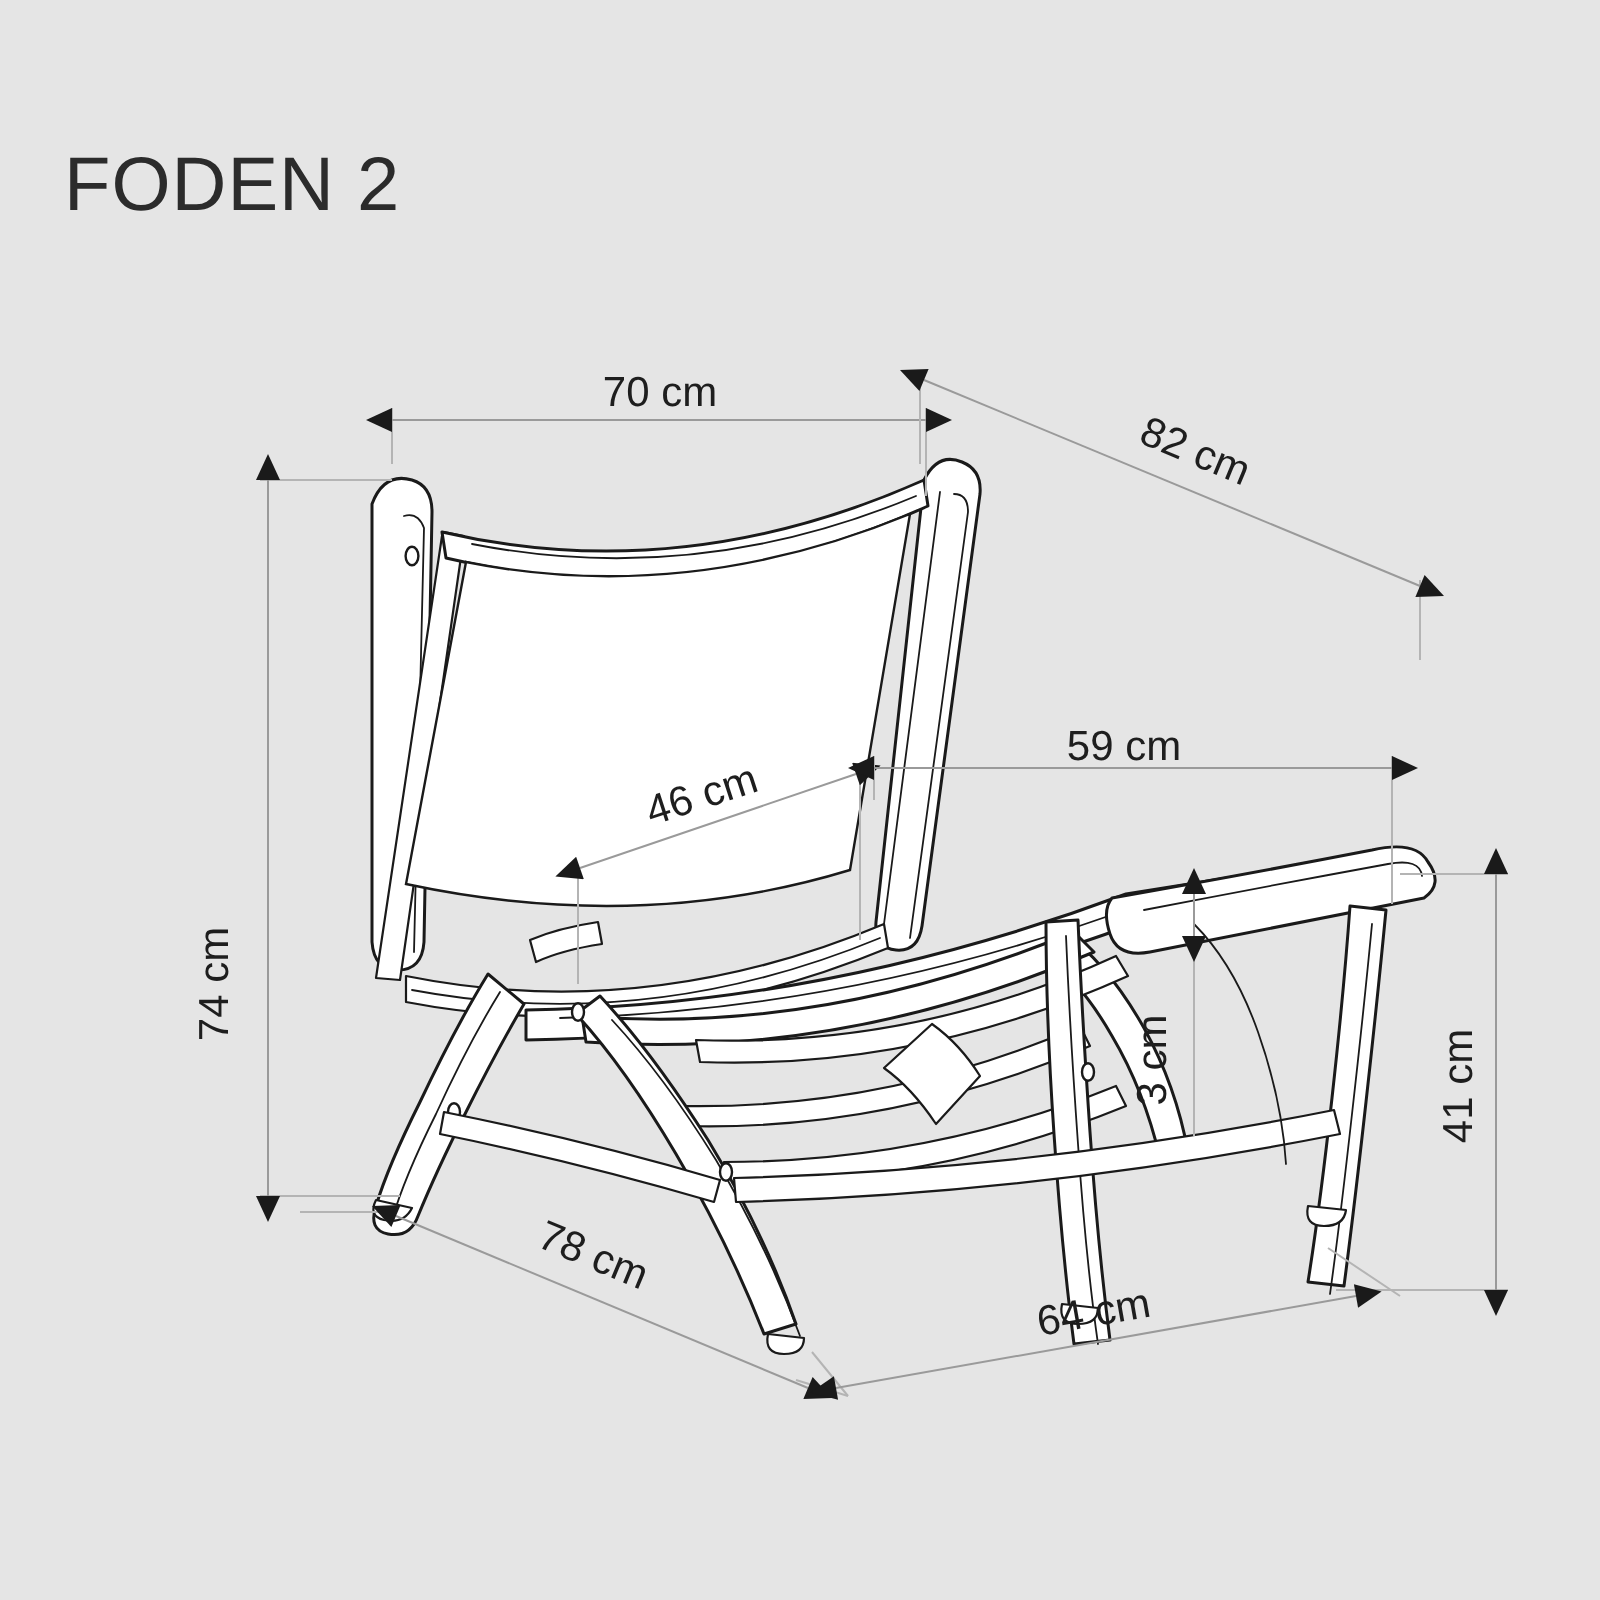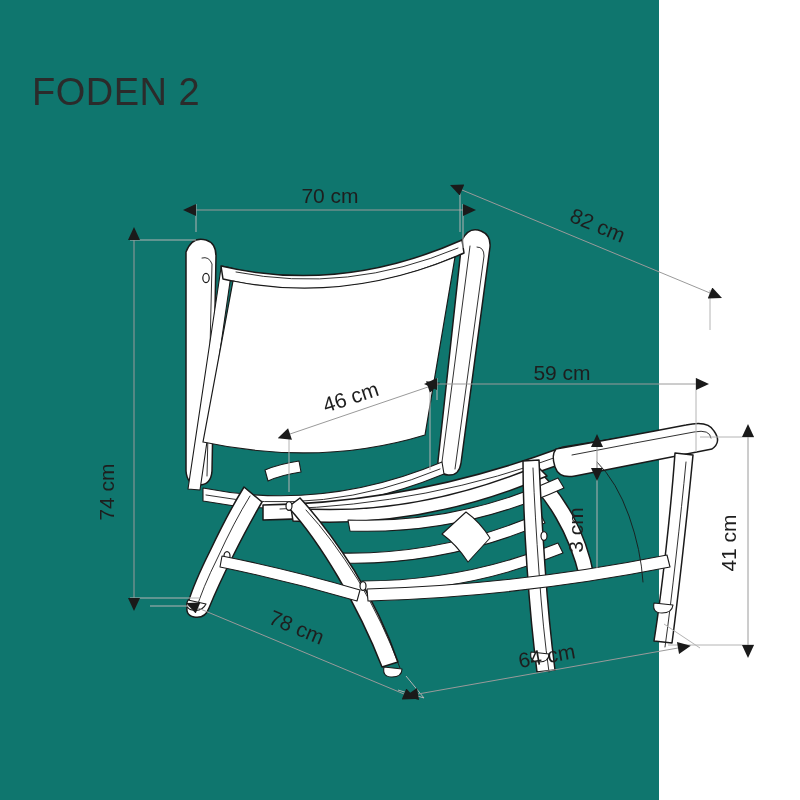--- a/index.html
+++ b/index.html
@@ -9,23 +9,23 @@
   }
   body {
     width: 800px;
     height: 800px;
     font-family: "Liberation Sans", sans-serif;
     overflow: hidden;
     position: relative;
   }
   #sheet {
     position: relative;
-    width: 659px;
+    width: 800px;
     height: 800px;
-    background: #0f766e;
+    background: #e5e5e5;
   }
   #drawing {
     position: absolute;
     left: 0;
     top: 0;
     width: 800px;
     height: 800px;
   }
   .title-text {
     font-size: 38px;

